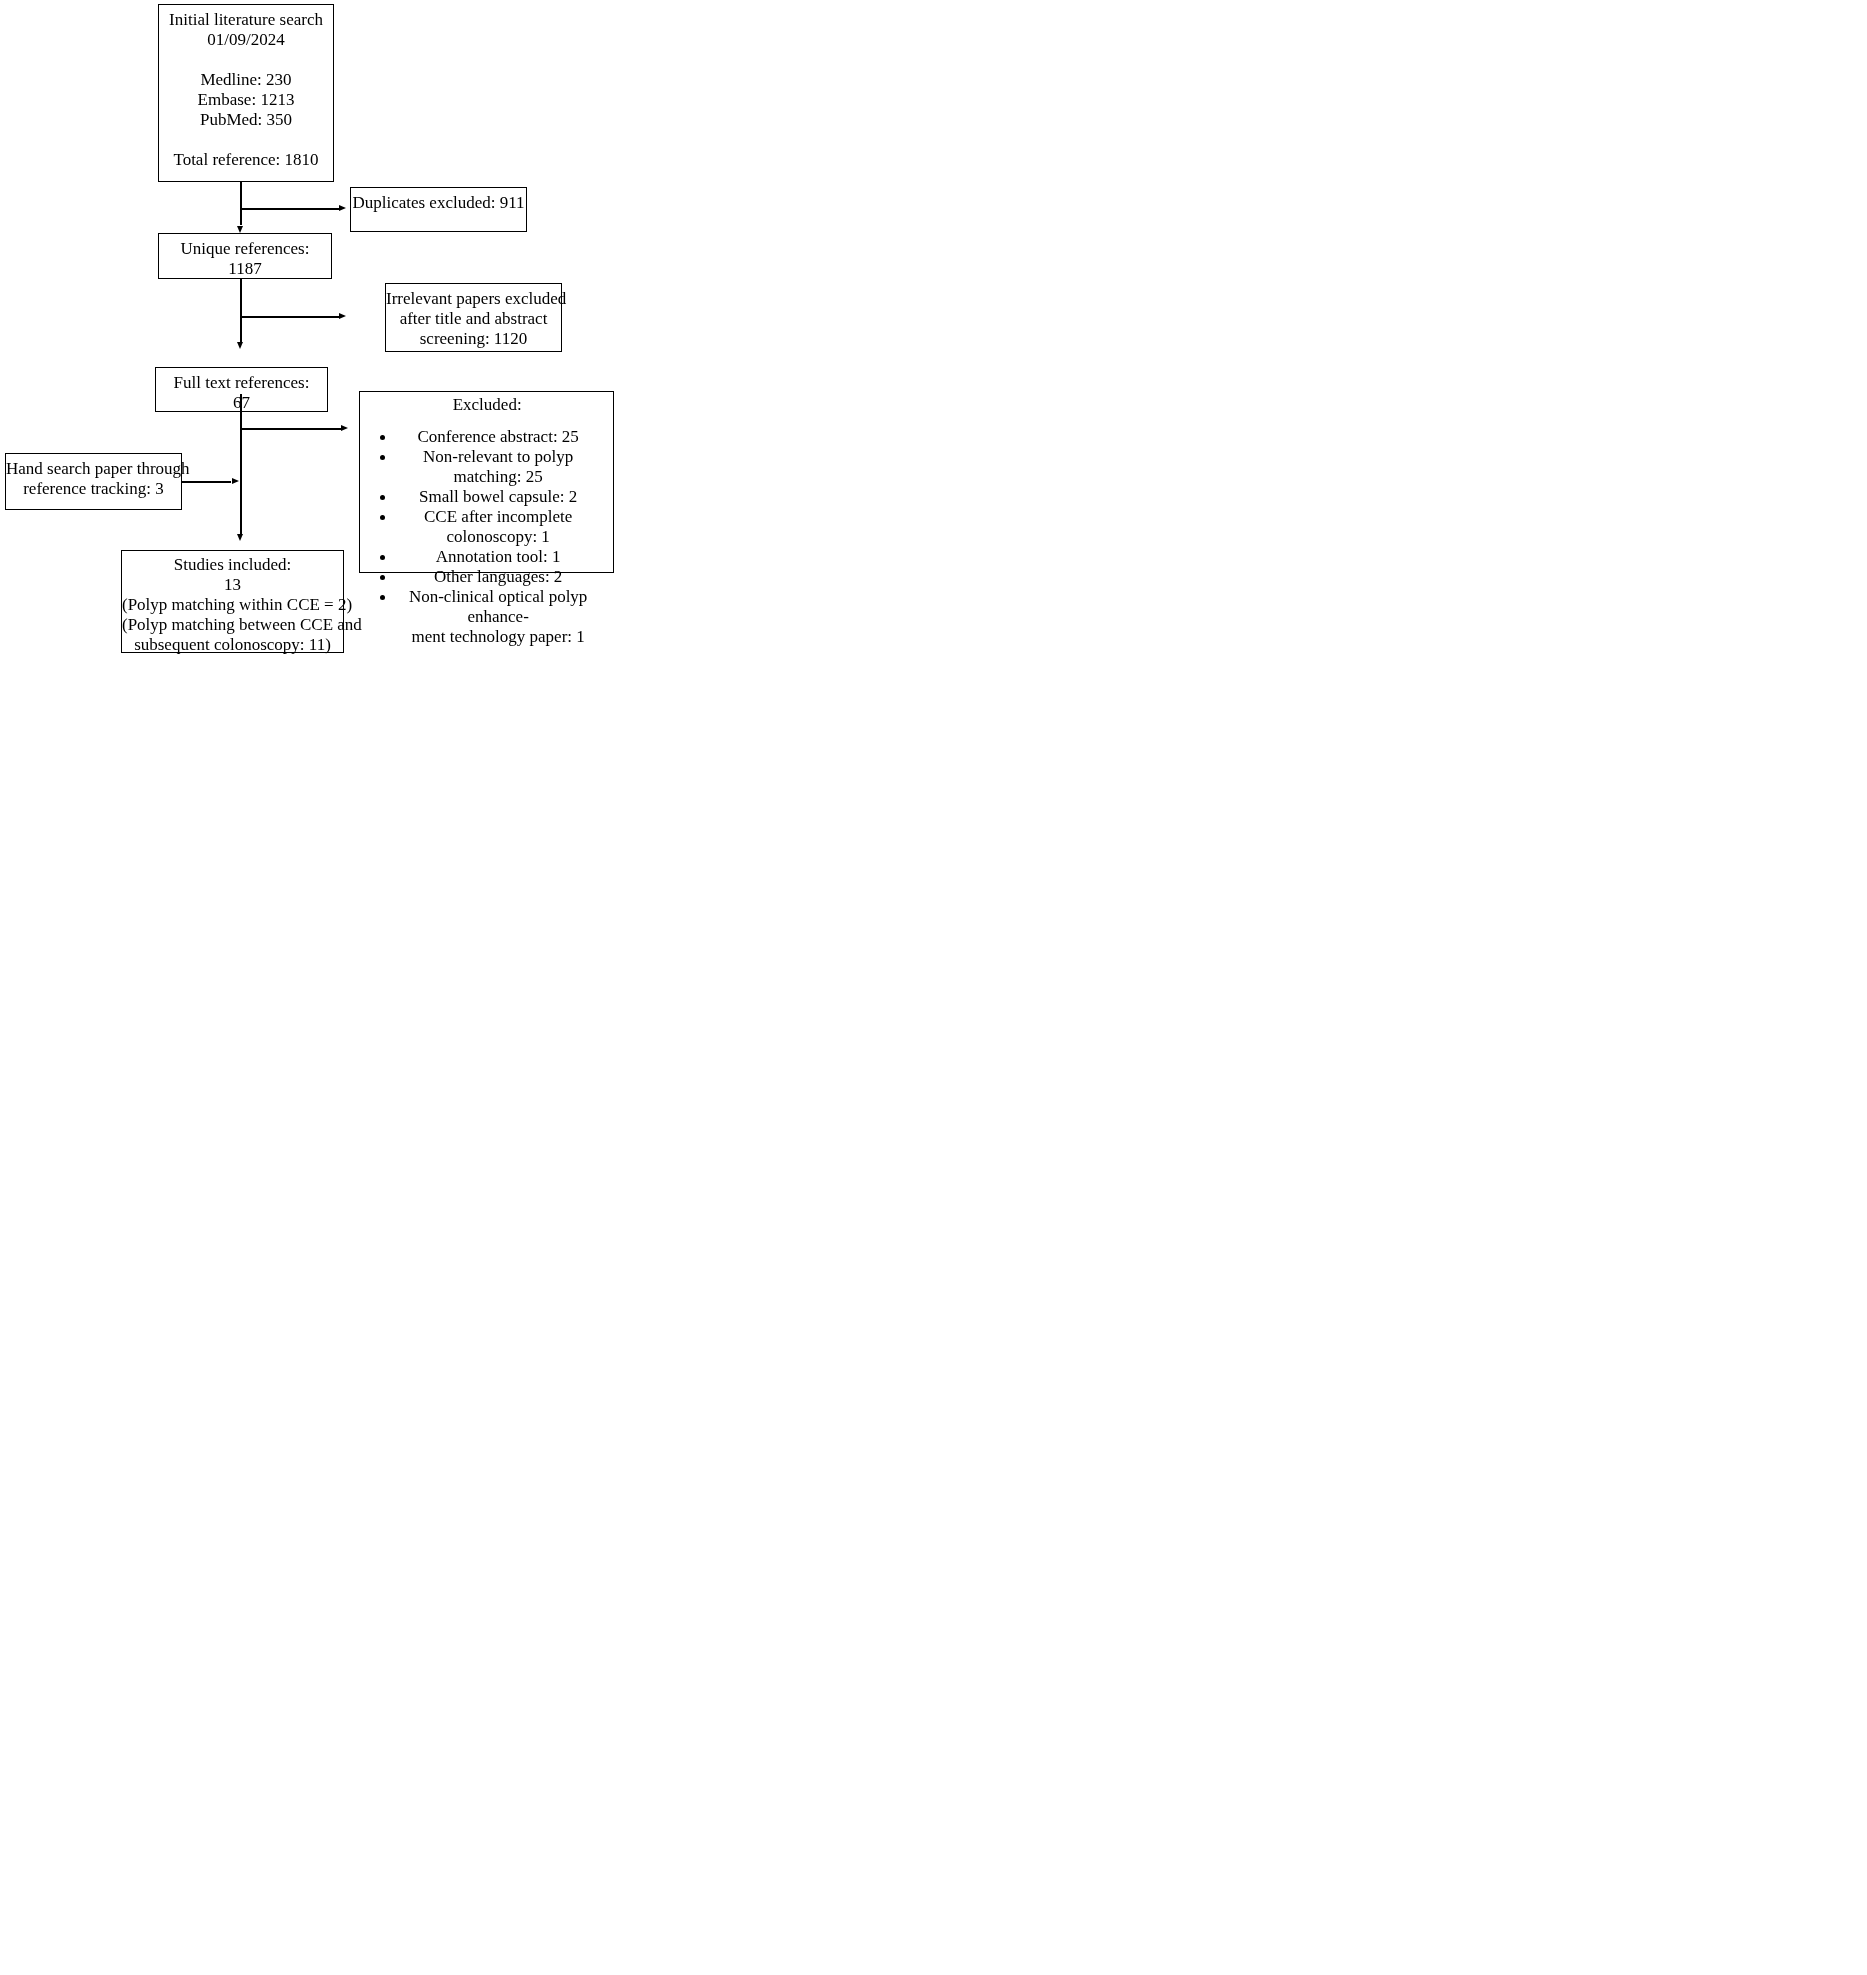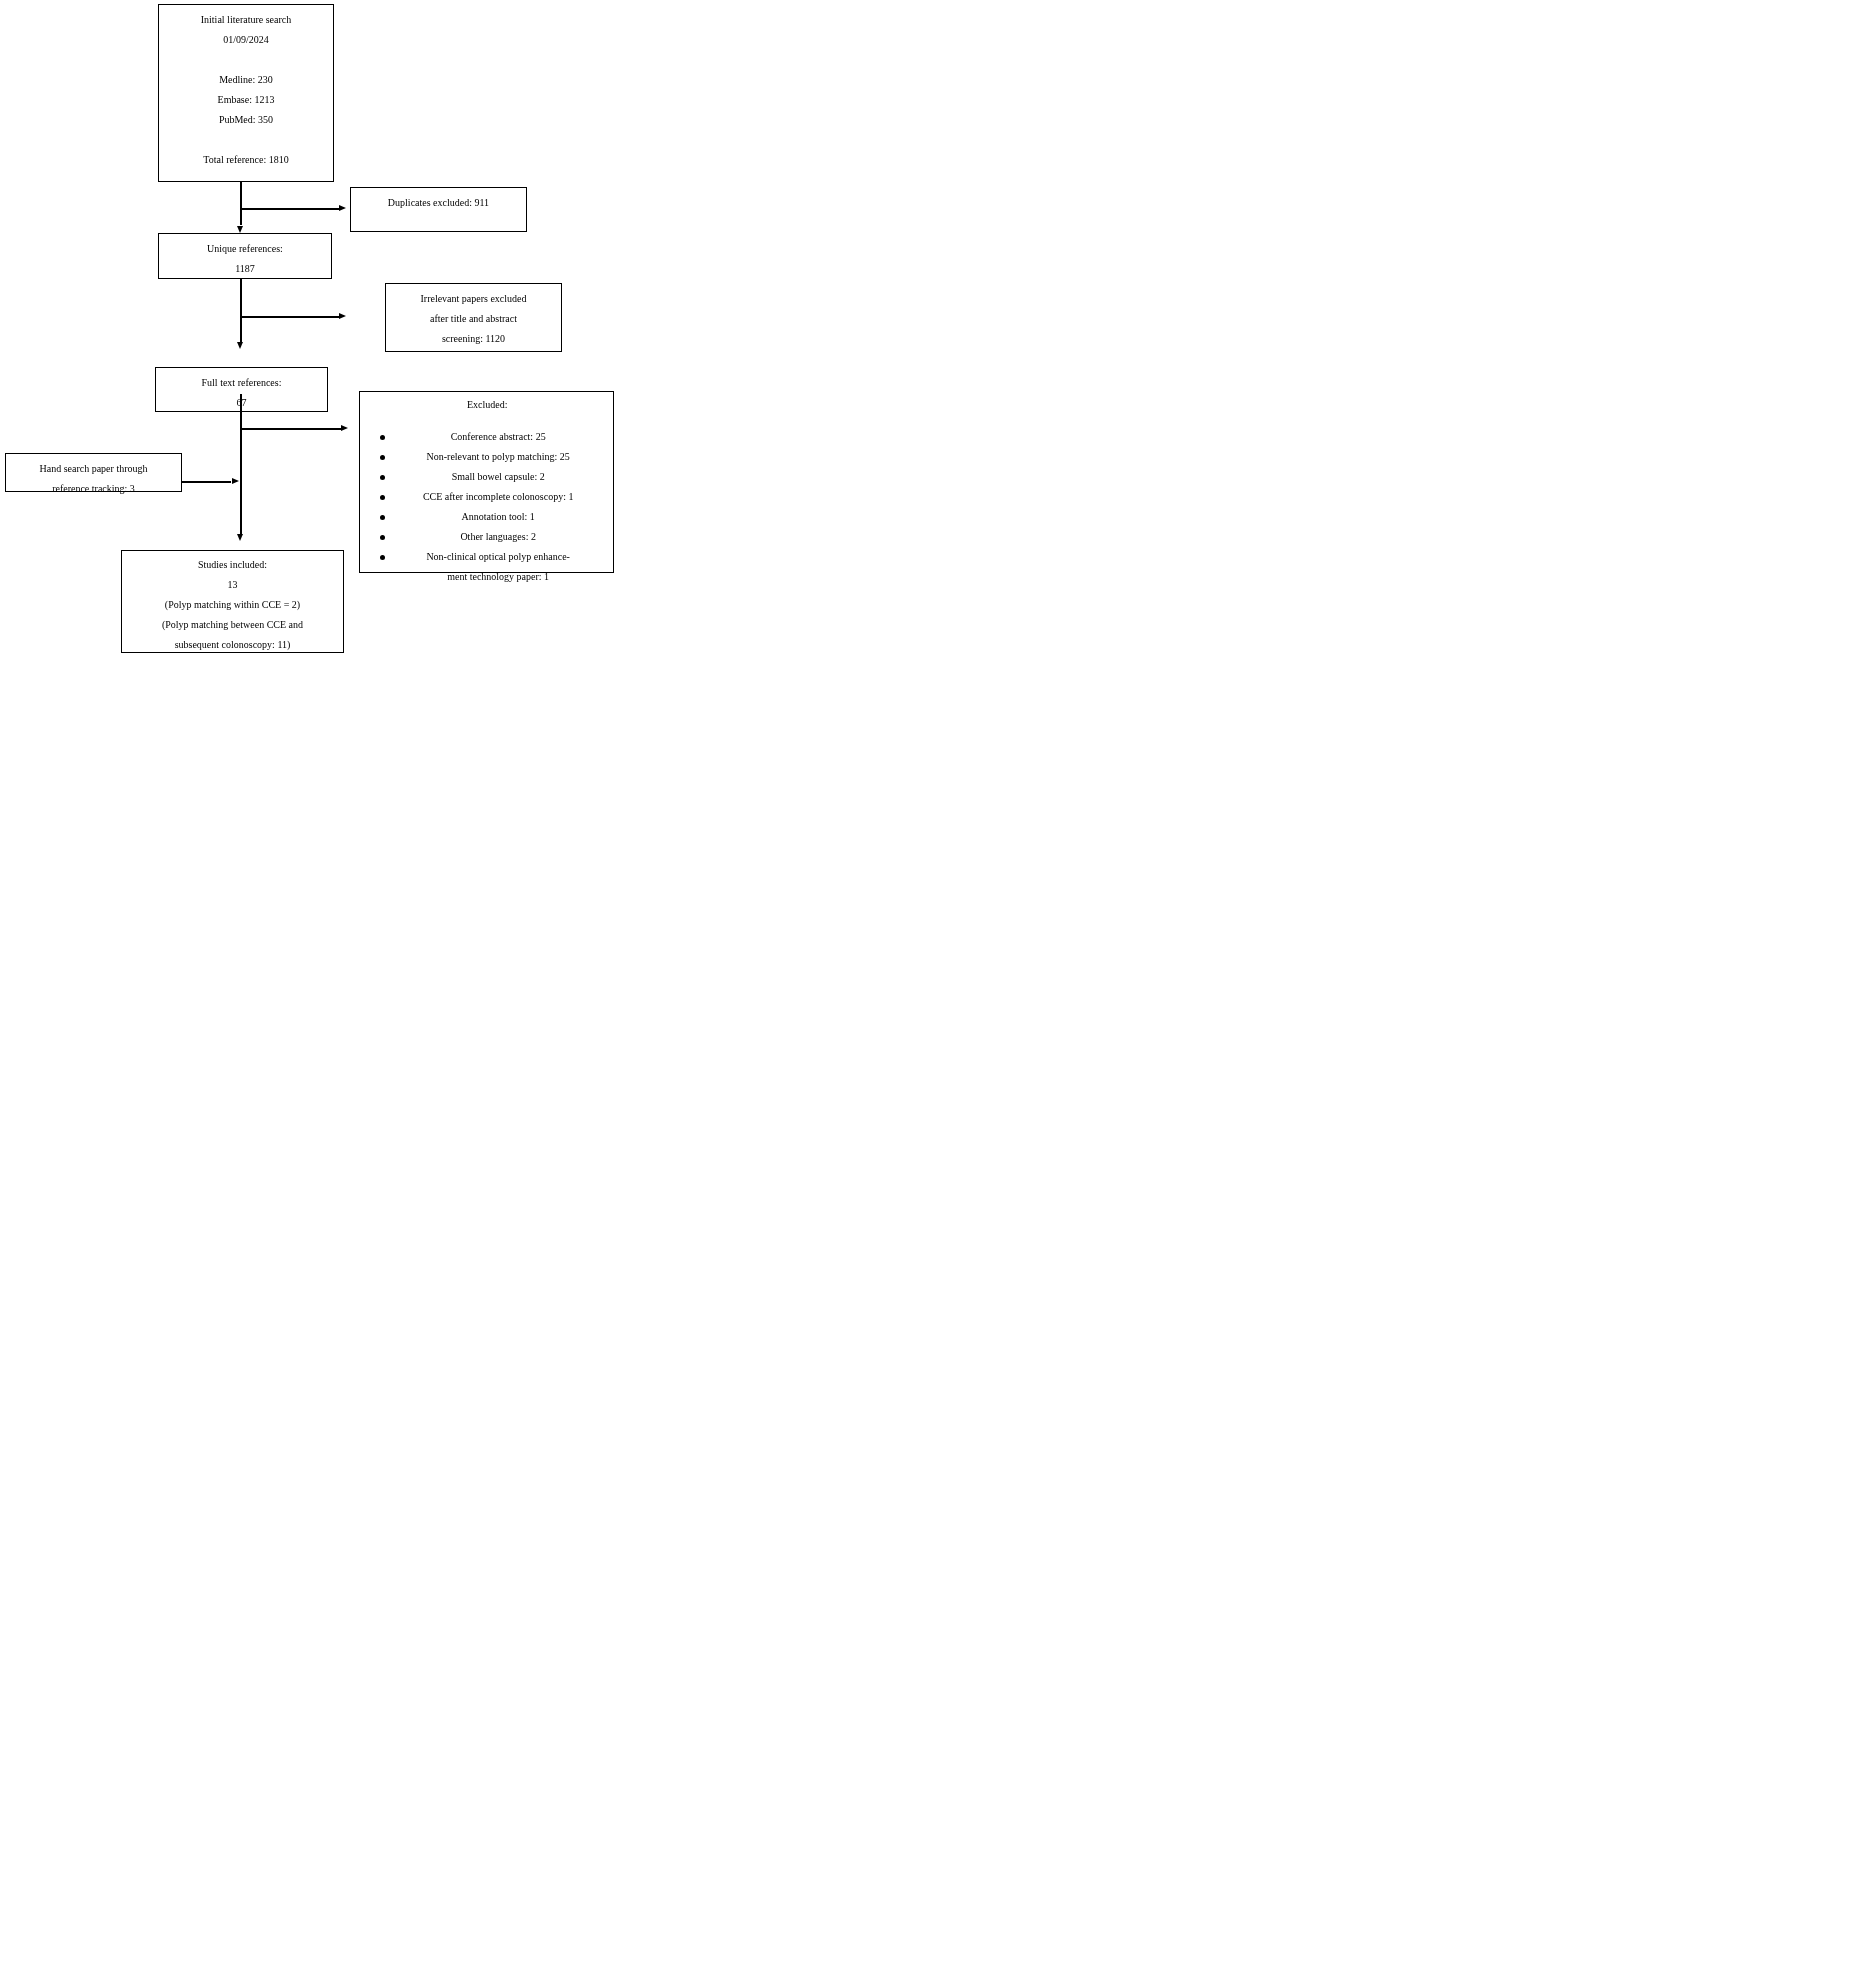--- a/index.html
+++ b/index.html
@@ -1,33 +1,33 @@
 <!DOCTYPE html>
 <html style="font-size:6.7px"><head>
 <meta charset="utf-8">
 <style>
   html,body { margin:0; padding:0; background:#ffffff; }
   body { width:623px; height:658px; font-family:"Liberation Serif", serif; color:#000000; }
   .diagram { position:relative; width:623px; height:658px; background:#ffffff; overflow:hidden; }
 
   .box { position:absolute; box-sizing:border-box; border:1.3px solid #000000; background:#ffffff;
-         font-size:10px; }
+         font-size:17px; }
   .center { text-align:center; }
   .box-pad { padding-top:5px; }
   .bline { height:20px; line-height:20px; white-space:nowrap; overflow:visible; }
 
   
   #box-initial    { left:158px; top:4.2px;   width:176px; height:178px; }
   #box-duplicates { left:350px; top:187px;  width:177px; height:45px; }
   #box-unique     { left:158px; top:233px;  width:174px; height:46px; }
   #box-irrelevant { left:350px; top:283px;  width:177px; height:69px;margin-left:35px; }
   #box-fulltext   { left:155px; top:367px;  width:173px; height:45px; }
   #box-excluded   { left:359px; top:391px;  width:255px; height:182px; text-align:center;
                     padding:3.3px 6.7px 0 8px; }
-  #box-hand       { left:5px;  top:453px; width:177px; height:39px; }
+  #box-hand       { left:5px;  top:453px; width:177px; height:57px; }
   #box-studies    { left:121px; top:550px; width:223px; height:103px; padding-top:4.2px; }
 
   
   .excl-heading { height:20px; line-height:20px; white-space:nowrap; }
   ul.excl-list { list-style:none; margin:12px; padding:0; }
   li.excl-item { position:relative; padding-left:22px; min-height:20px; line-height:20px;
                  white-space:pre-line; }
   li.excl-item::before { content:""; position:absolute; left:0.4px; top:7.5px; width:5px; height:5px;
                  border-radius:50%; background:#000000; }
 

